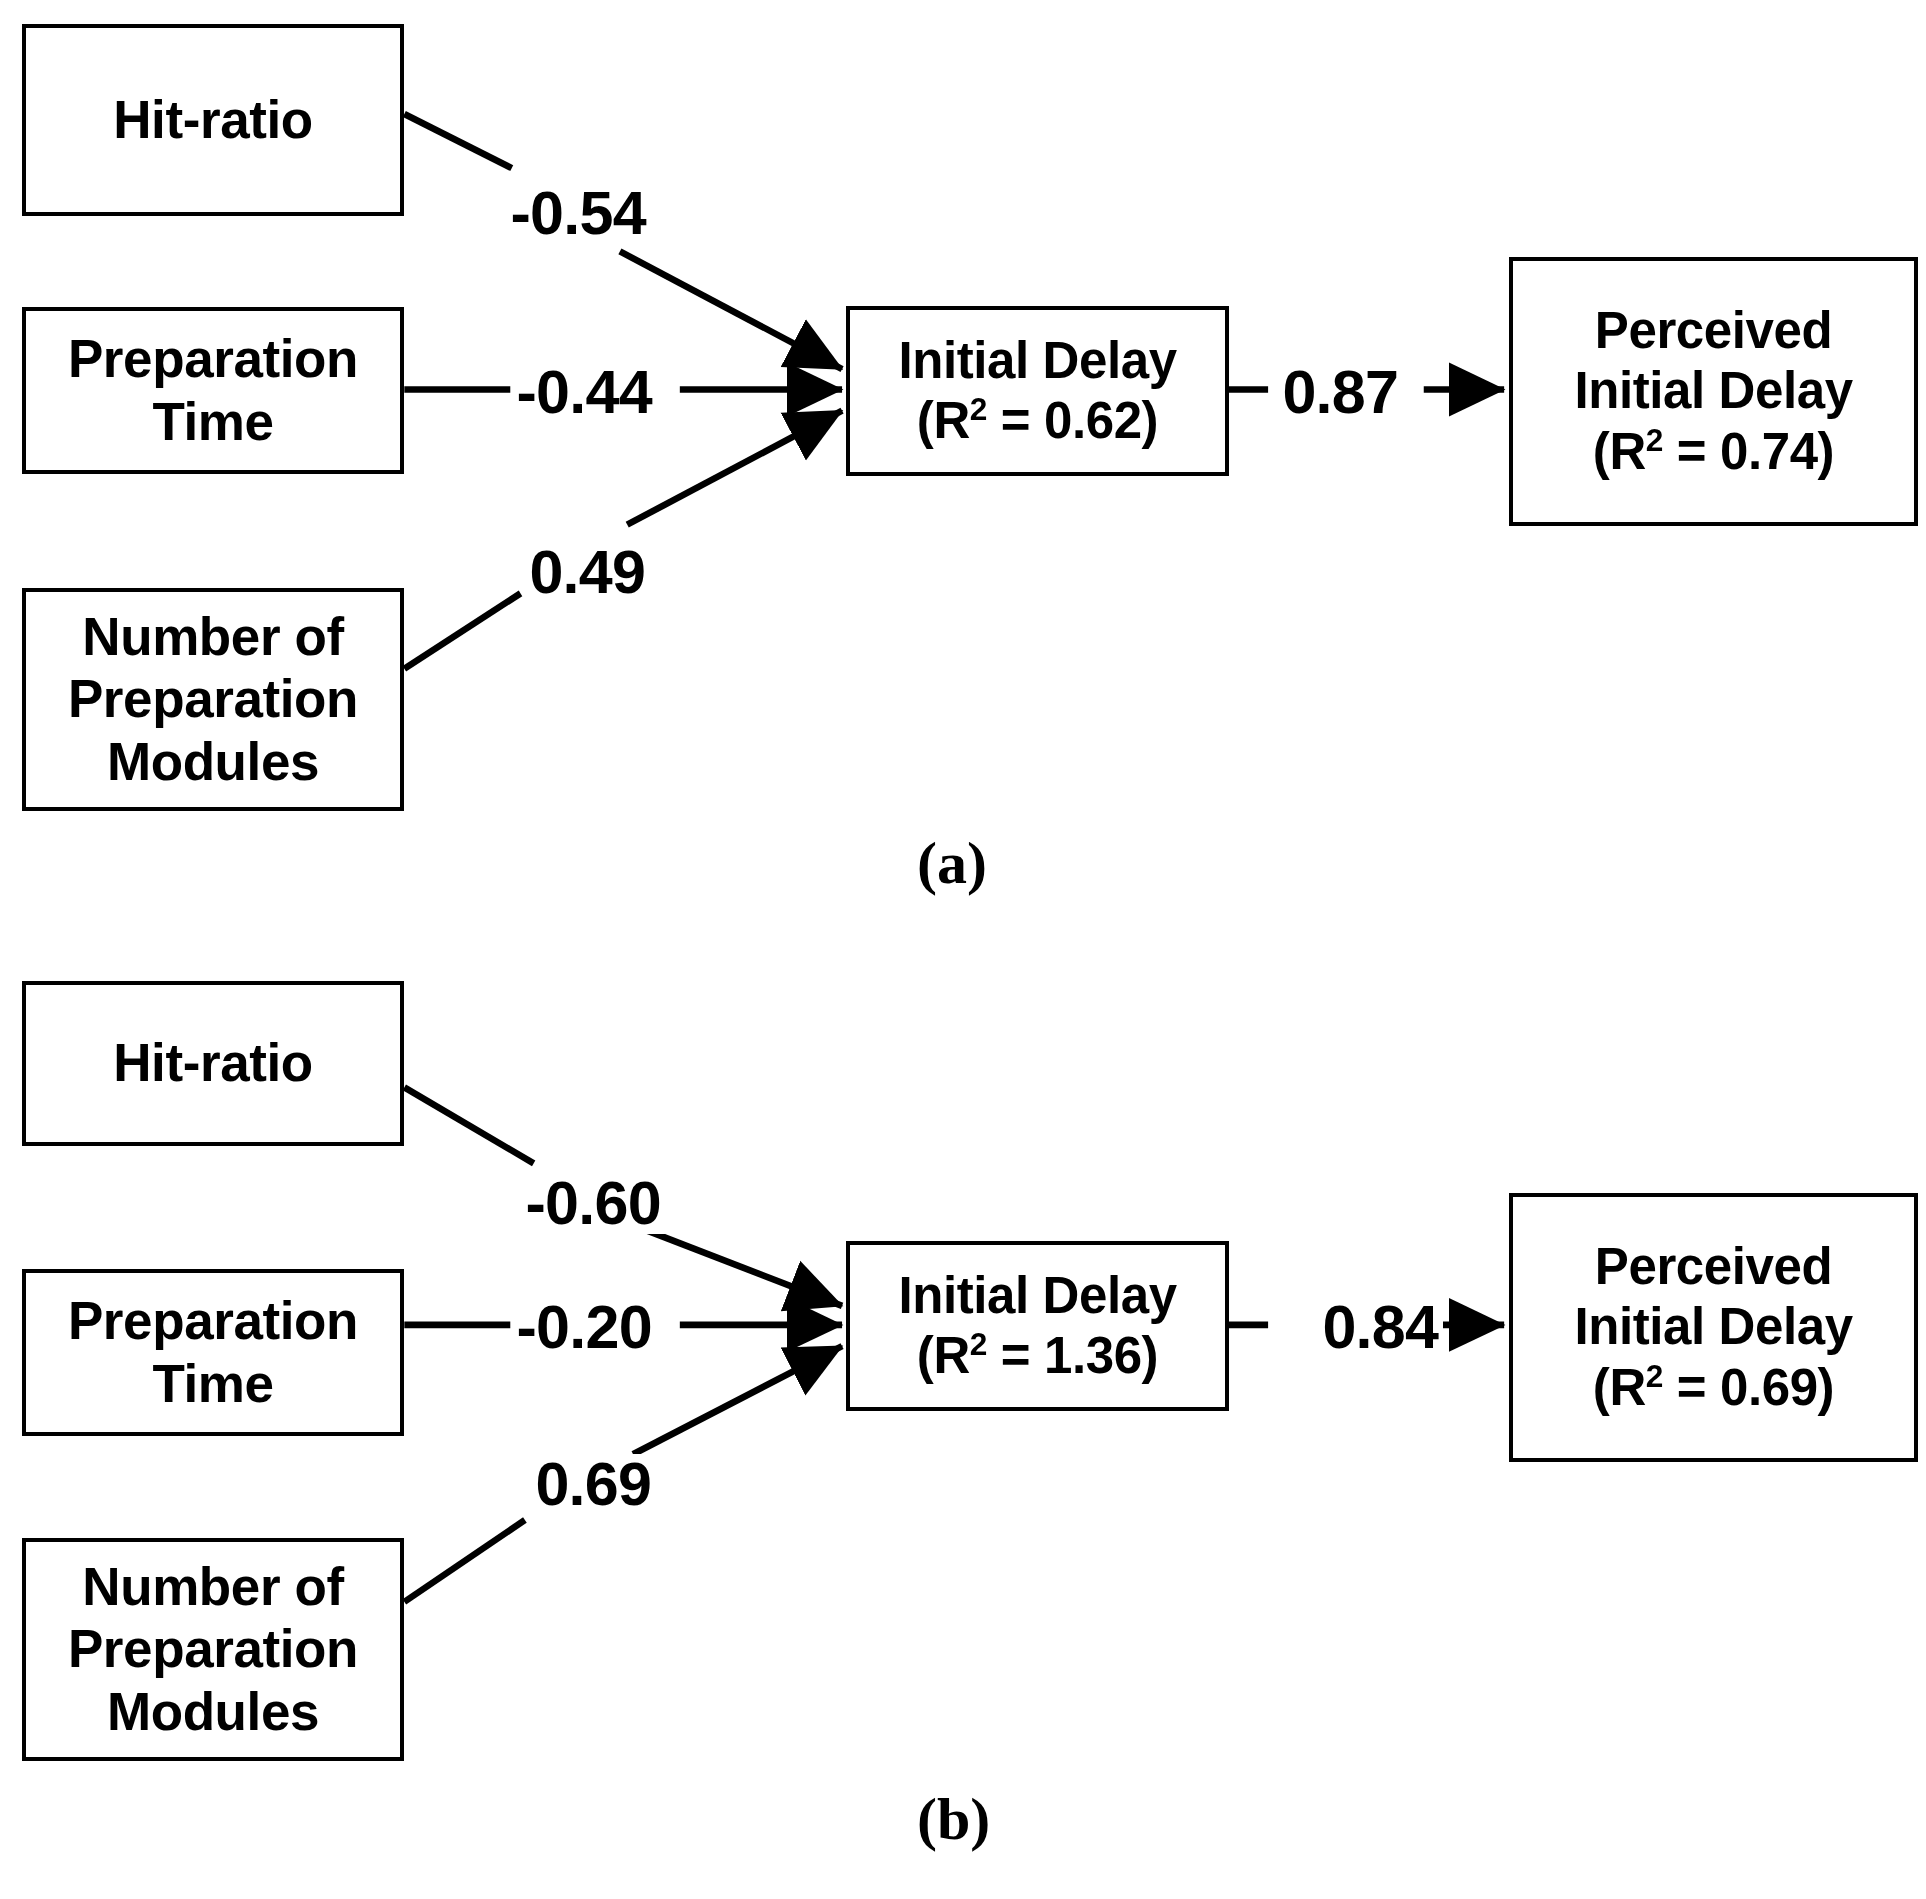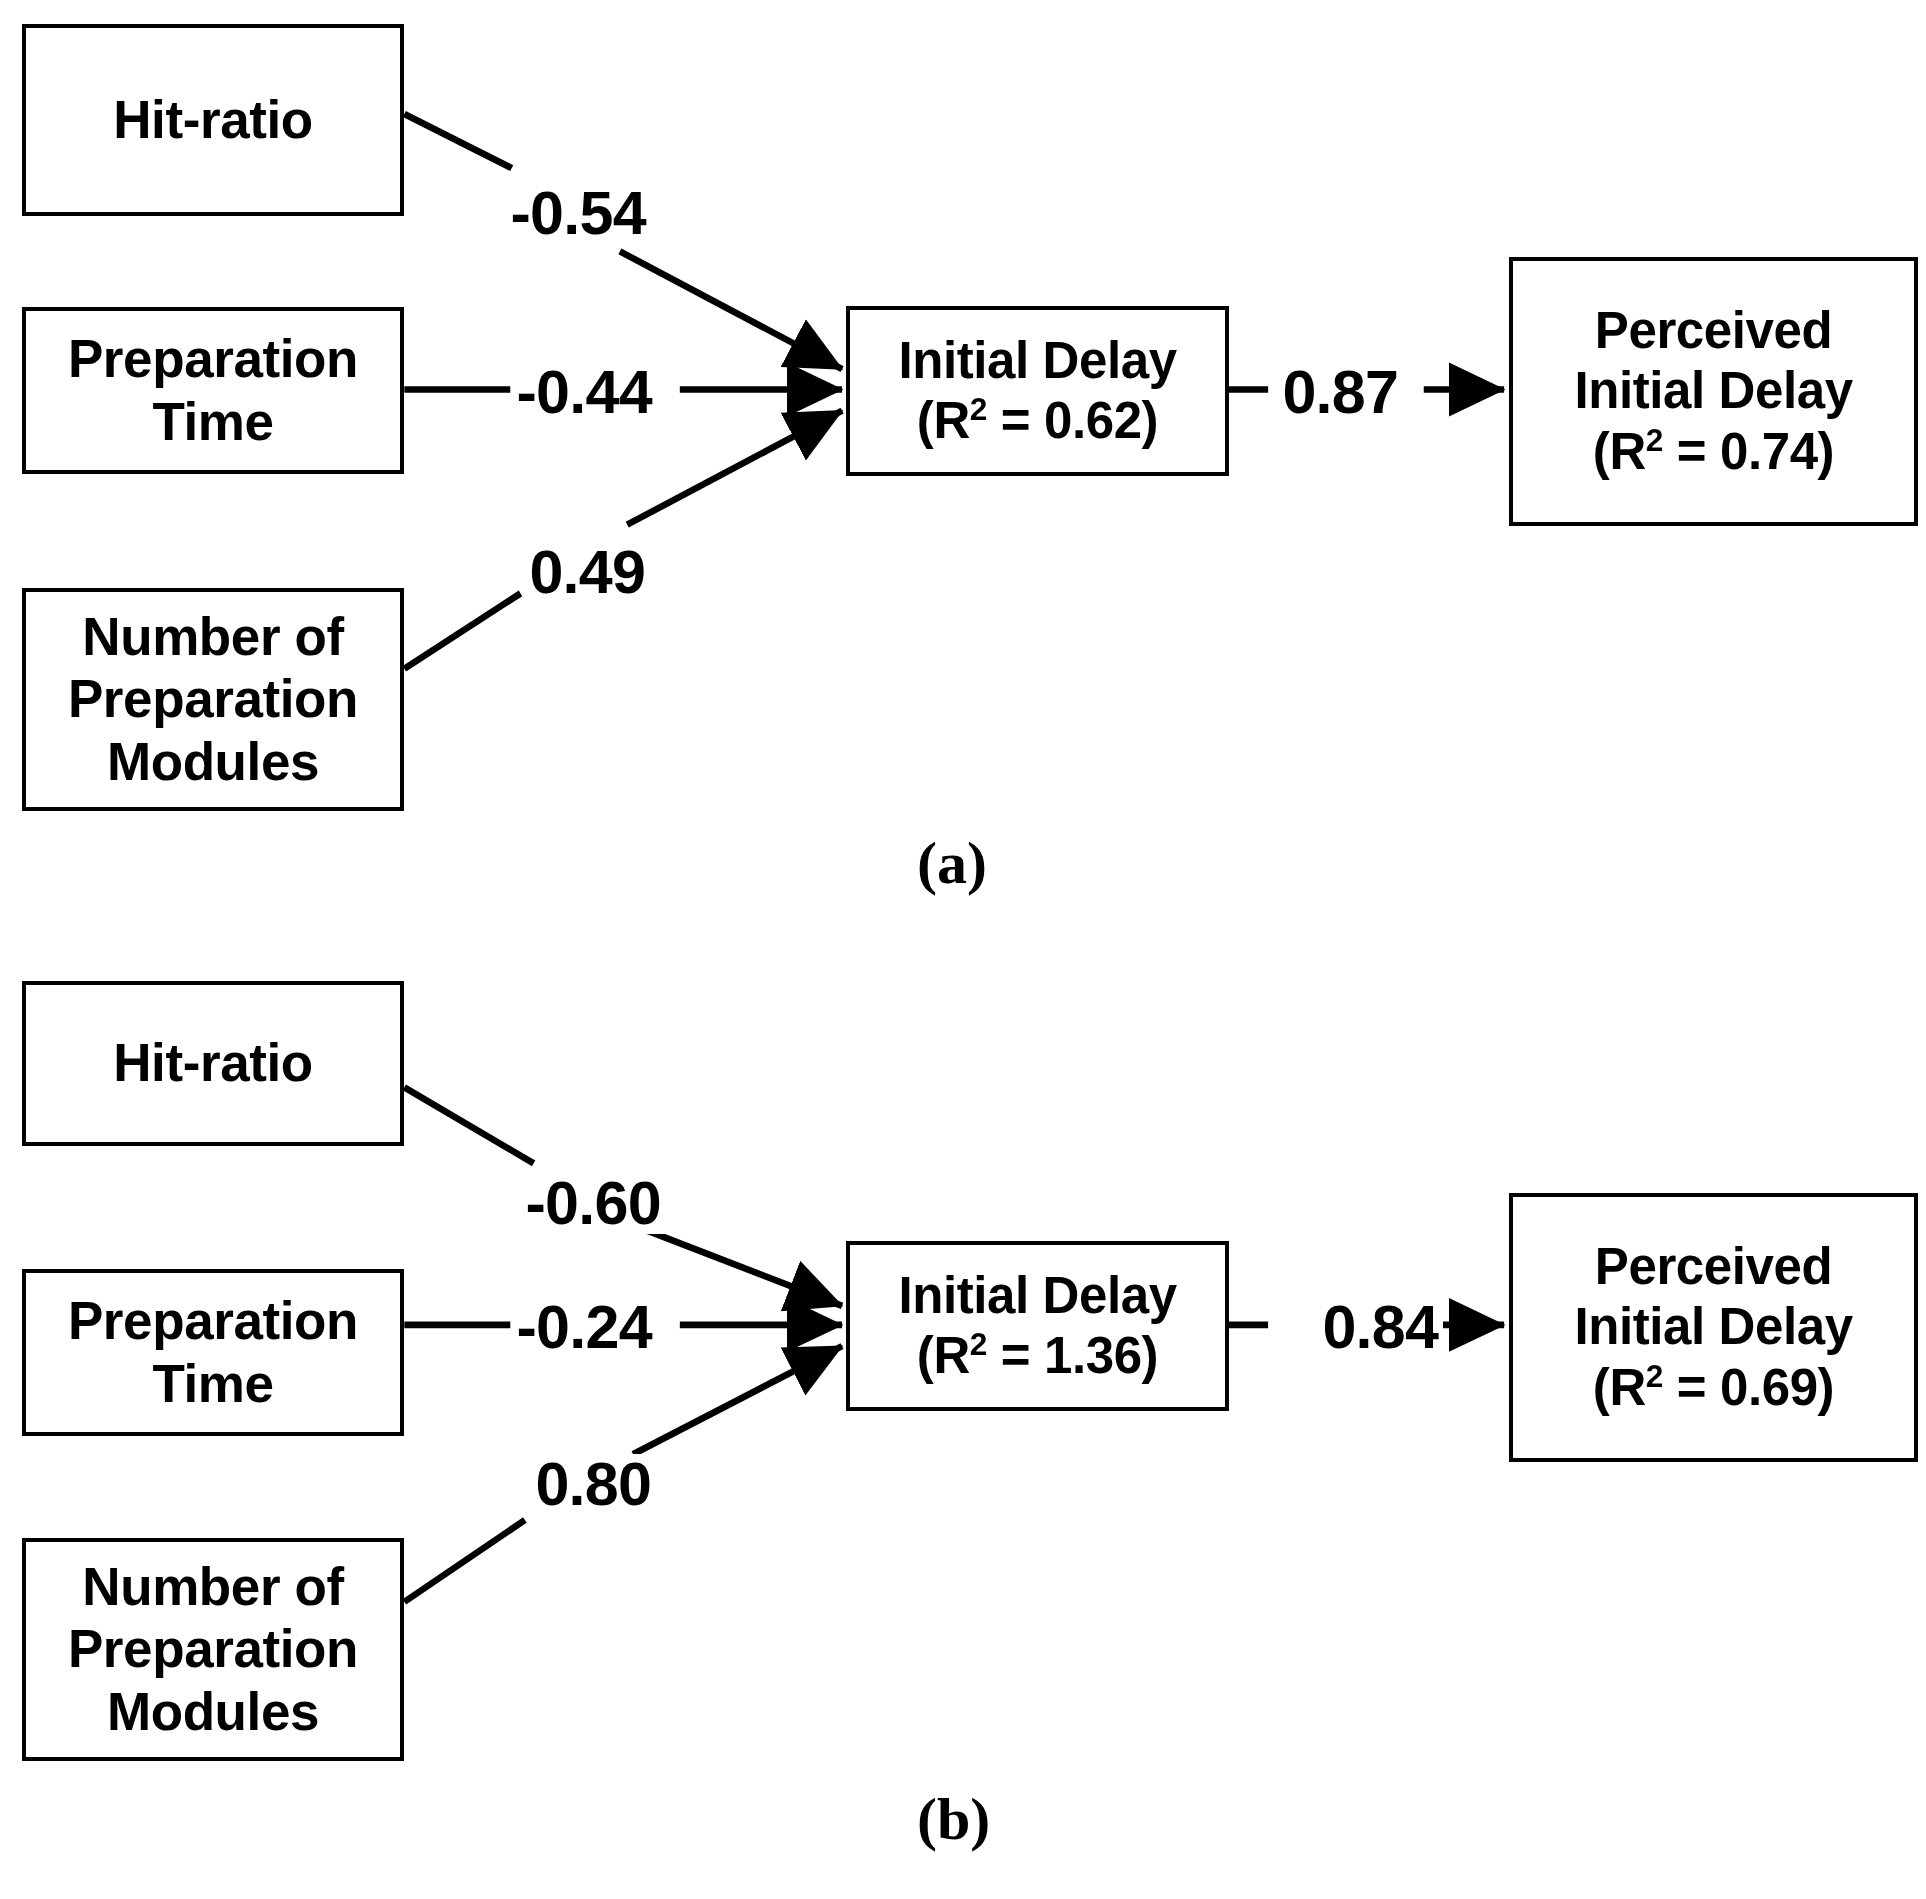--- a/index.html
+++ b/index.html
@@ -167,19 +167,19 @@
     <span class="ln"><span>(R</span><sup>2</sup><span> = 1.36)</span></span>
   </div>
 
   <div class="node" id="b-perceived">
     <span class="ln">Perceived</span>
     <span class="ln">Initial Delay</span>
     <span class="ln"><span>(R</span><sup>2</sup><span> = 0.69)</span></span>
   </div>
 
   <div class="edge-label" style="left:521px;top:223px;">-0.60</div>
-  <div class="edge-label" style="left:512px;top:347px;">-0.24</div>
-  <div class="edge-label" style="left:531px;top:504px;">0.80</div>
+  <div class="edge-label" style="left:512px;top:347px;">-0.20</div>
+  <div class="edge-label" style="left:531px;top:504px;">0.69</div>
   <div class="edge-label" style="left:1278px;top:347px;margin-left:40px;">0.84</div>
 
   <div class="caption" id="cap-b">(b)</div>
 </div>
 
 
 </body></html>

